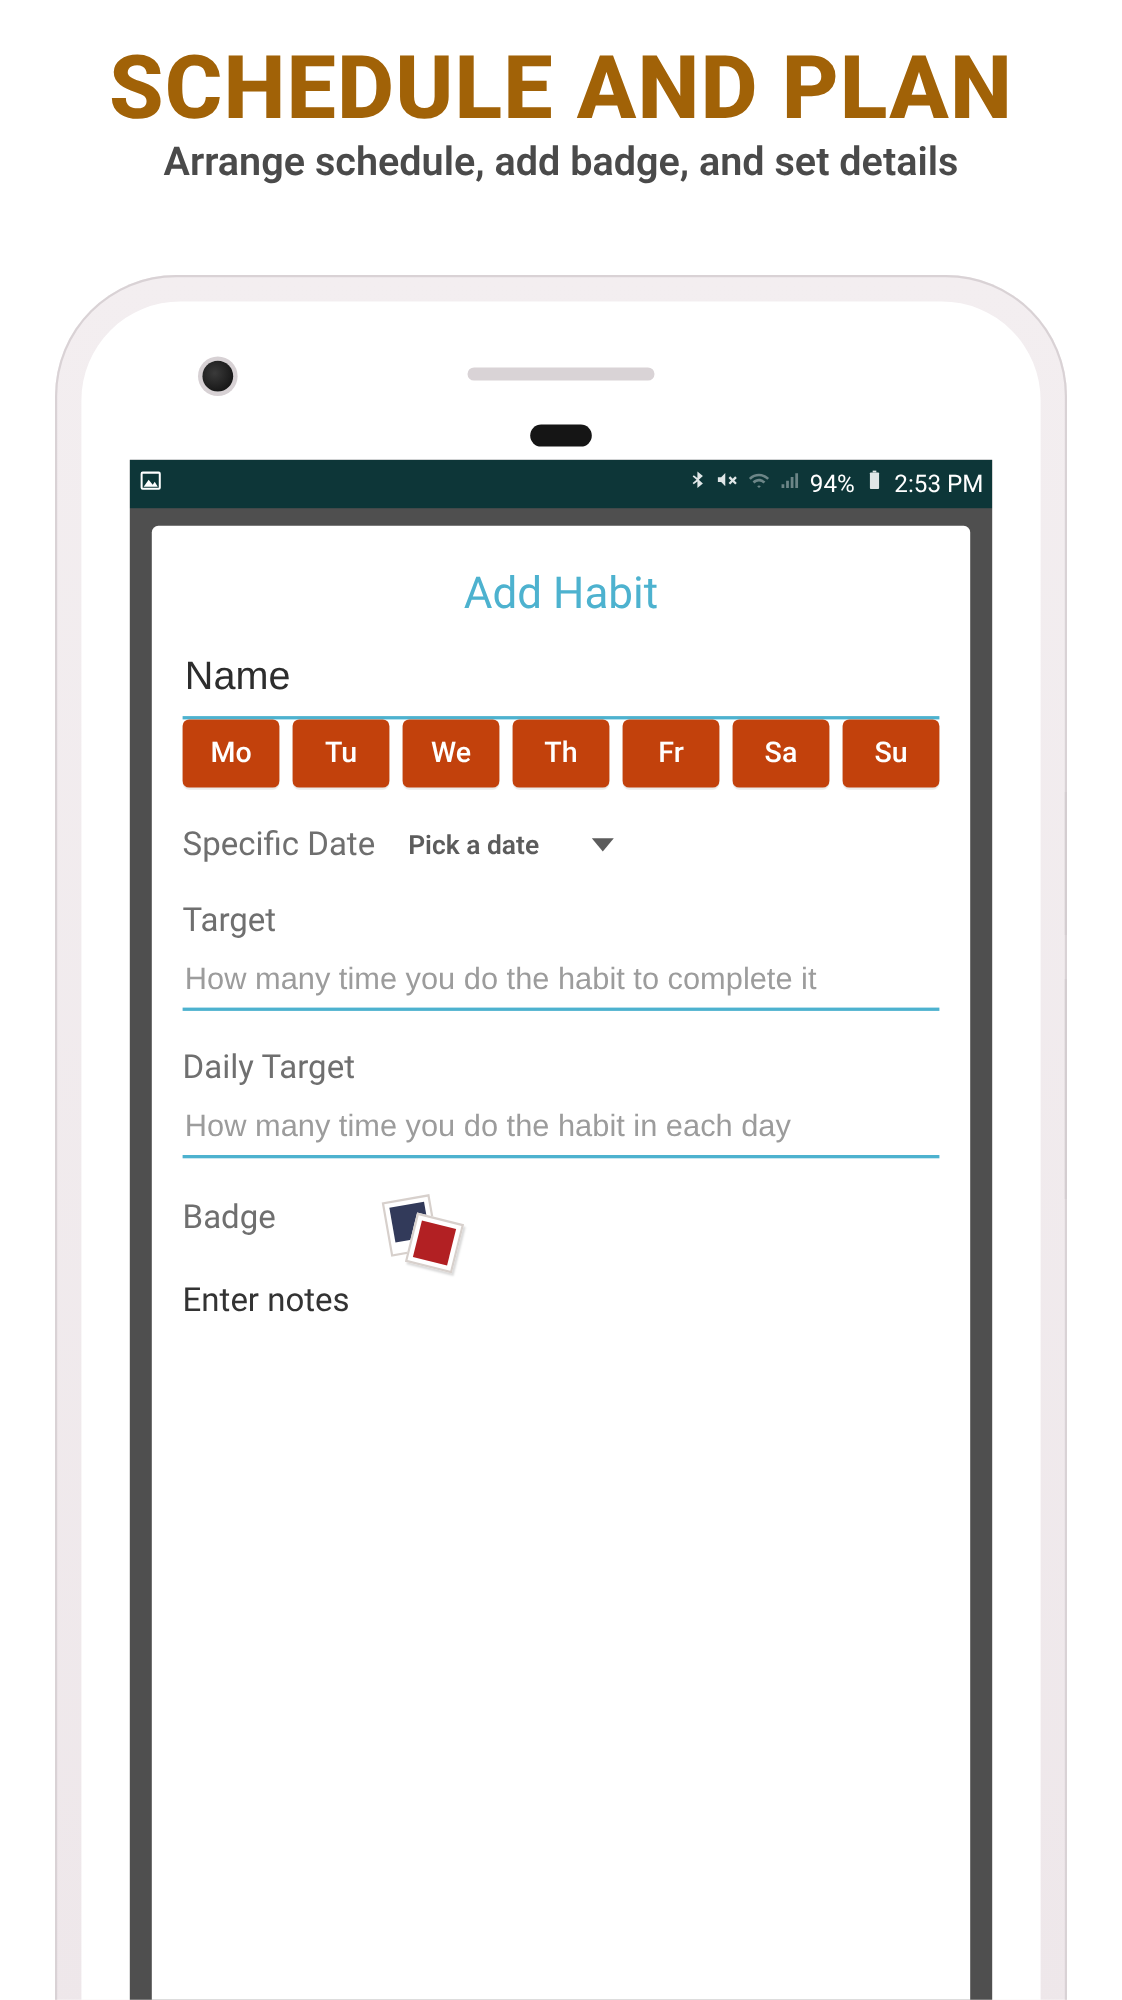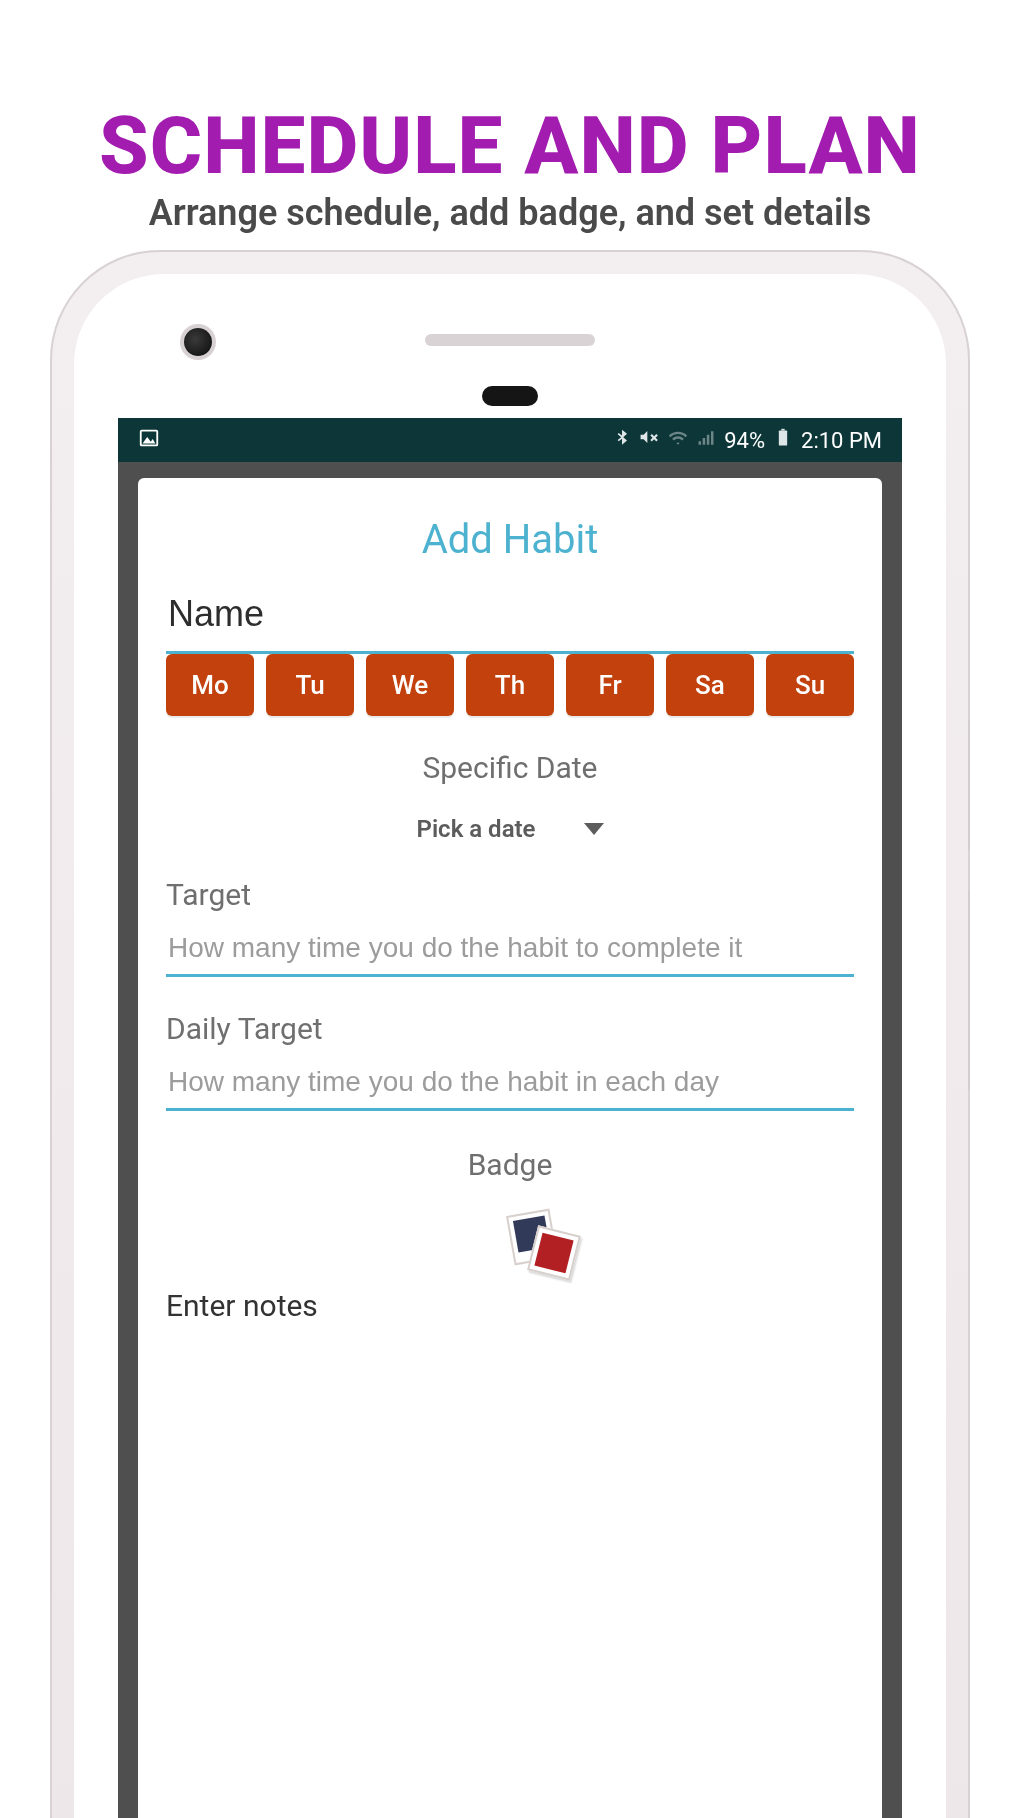--- a/index.html
+++ b/index.html
@@ -8,23 +8,23 @@
     height: 1818px;
     background: #ffffff;
     font-family: -apple-system, "Segoe UI", Roboto, Arial, sans-serif;
     overflow: hidden;
     position: relative;
   }
   .promo-title {
     text-align: center;
     font-size: 80px;
     font-weight: 800;
-    color: #a21caf;
+    color: #a16207;
     letter-spacing: 1px;
-    margin-top: 104px;
+    margin-top: 38px;
     line-height: 1.05;
   }
   .promo-subtitle {
     text-align: center;
     font-size: 36px;
     font-weight: 600;
     color: #4a4a4a;
     margin-top: 4px;
   }
 
@@ -87,21 +87,21 @@
     left: 44px; right: 44px; top: 144px; bottom: 0;
     background: #4f4f4f;
     overflow: hidden;
   }
   .statusbar {
     height: 44px;
     background: #0d3638;
     color: #ffffff;
     display: flex;
     align-items: center;
-    padding: 0 20px;
+    padding: 0 8px;
     font-size: 22px;
   }
   .statusbar .spacer { flex: 1; }
   .statusbar .sb-left svg { width: 22px; height: 22px; }
   .statusbar .sb-right { display: flex; align-items: center; gap: 8px; }
   .statusbar .sb-right svg { width: 20px; height: 20px; fill: #dfe6e7; }
   .statusbar .dim svg { opacity: .45; }
 
   .app {
     position: absolute;
@@ -151,24 +151,22 @@
     display: flex;
     align-items: center;
     justify-content: center;
     font-size: 26px;
     font-weight: 500;
     box-shadow: 0 2px 0 rgba(0,0,0,.08);
     cursor: pointer;
   }
   .row {
     display: flex;
-    align-items: center;
     margin-top: 34px;
     gap: 30px;
-    flex-direction: column;
   }
   .row .section-label { margin: 0; }
   .dropdown {
     display: flex;
     align-items: center;
     gap: 48px;
     color: #5c5c5c;
     font-size: 24px;
     font-weight: 600;
     cursor: pointer;
@@ -259,21 +257,21 @@
                 <path d="M12 20l-2-2c1-1 3-1 4 0l-2 2zm-5-5l-2-2c4-4 10-4 14 0l-2 2c-3-3-7-3-10 0zm-4-4l-2-2c6-6 16-6 22 0l-2 2c-5-5-13-5-18 0z"></path>
               </svg></span>
           <span class="dim"><svg viewBox="0 0 24 24">
                 <path d="M3 20h3v-4H3v4zm5 0h3v-8H8v8zm5 0h3V8h-3v12zm5 0h3V4h-3v16z"></path>
               </svg></span>
           <span style="font-size:22px;">94%</span>
           <span><svg viewBox="0 0 24 24">
                 <rect x="7" y="3" width="10" height="18" rx="1"></rect>
                 <rect x="10" y="1" width="4" height="2"></rect>
               </svg></span>
-          <span style="font-size:22px;">2:10 PM</span>
+          <span style="font-size:22px;">2:53 PM</span>
         </span>
       </div>
 
       <div class="app">
         <div class="app-title">Add Habit</div>
 
         <input class="field-input name-input" placeholder="Name" style="">
 
         <div class="days">
           <div class="day">Mo</div>

